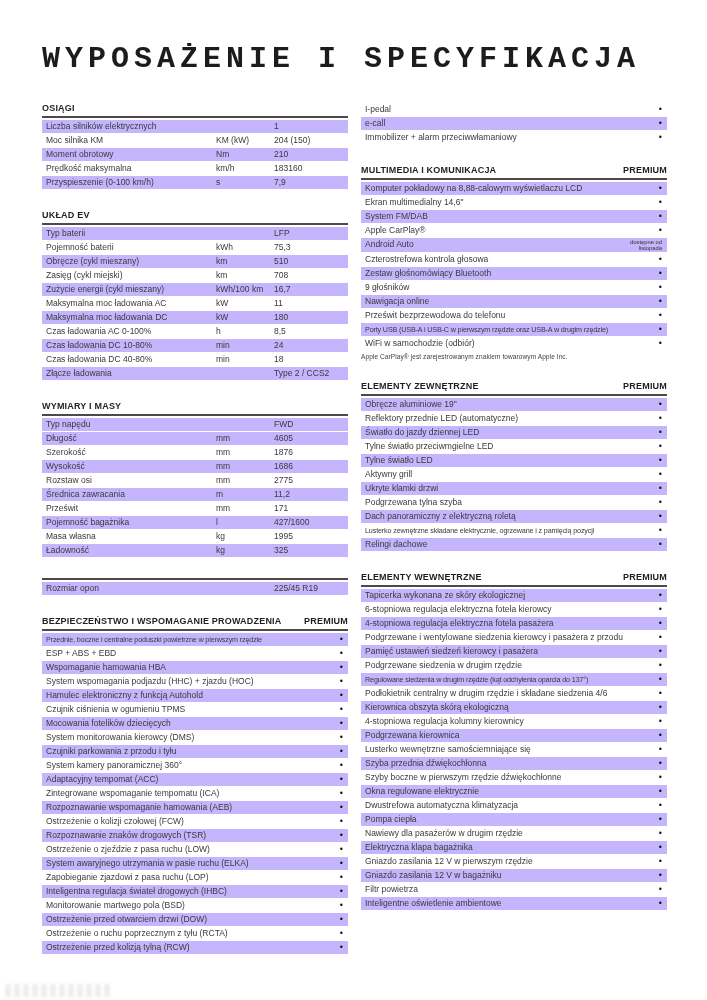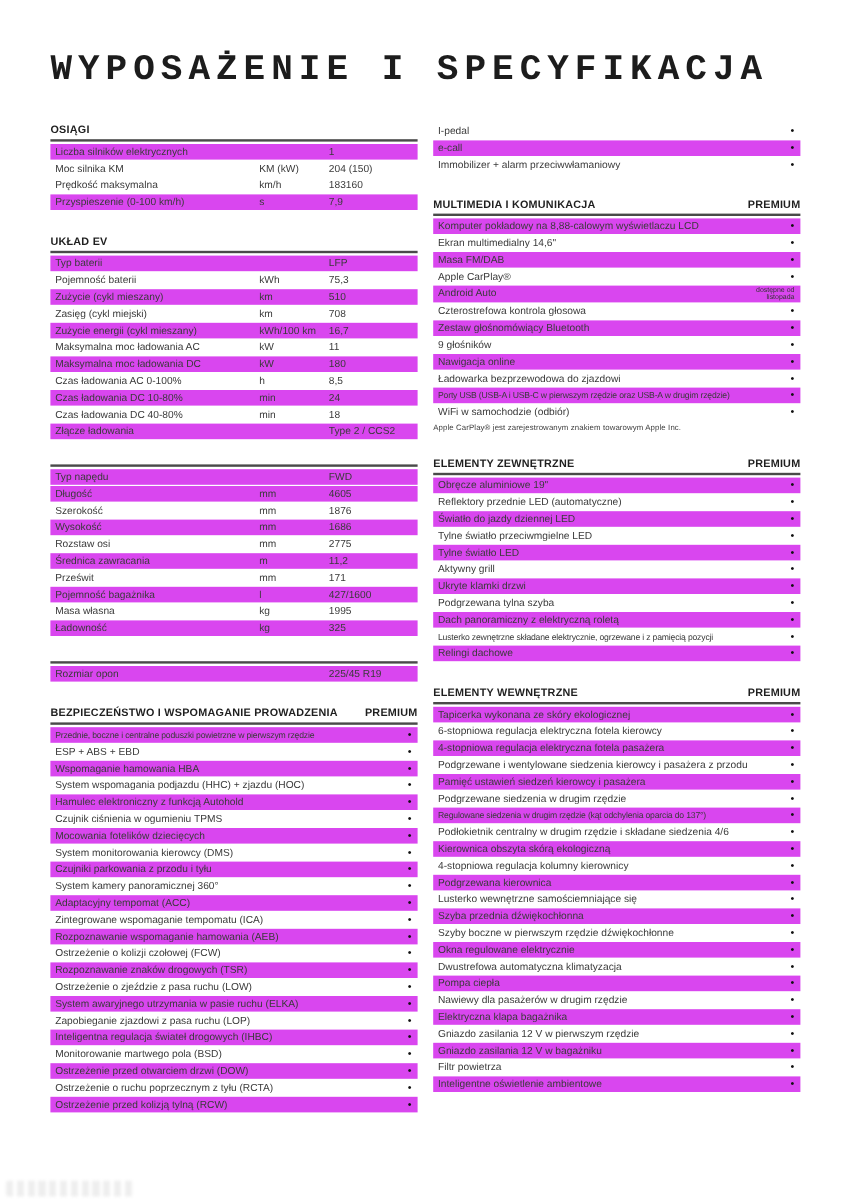--- a/index.html
+++ b/index.html
@@ -29,21 +29,21 @@
     display: flex; justify-content: space-between; align-items: center;
     font-weight: bold; font-size: 9px; color: #1f1f1f;
     letter-spacing: 0.2px; padding-bottom: 3px;
   }
   .sec-rule { border-top: 2px solid #4a4a4a; margin-bottom: 2px; }
   .row {
     min-height: 13px; margin-bottom: 1px;
     padding: 1px 5px 1px 4px;
     font-size: 8.5px; line-height: 9.5px;
   }
-  .row.shade { background: #d946ef; }
+  .row.shade { background: #c4b5fd; }
   .row.feat { display: flex; justify-content: space-between; align-items: center; }
   .row.spec { display: grid; grid-template-columns: 1fr 58px 70px; align-items: center; }
   .row.small .name { font-size: 7.2px; letter-spacing: -0.15px; }
   .cell.unit, .cell.value { padding-left: 1px; }
   .bullet { font-size: 9px; line-height: 9px; color: #111; margin-left: 4px; }
   .note {
     font-size: 5.8px; line-height: 6.2px; text-align: right;
     width: 46px; color: #333; flex: 0 0 46px;
   }
   .footnote { font-size: 6.5px; color: #3c3c3c; margin-top: 3px; letter-spacing: 0.1px; }
@@ -71,20 +71,25 @@
           <div class="row spec shade">
             <span class="cell name">Liczba silników elektrycznych</span>
             <span class="cell unit"></span>
             <span class="cell value">1</span>
           </div>
           <div class="row spec">
             <span class="cell name">Moc silnika KM</span>
             <span class="cell unit">KM (kW)</span>
             <span class="cell value">204 (150)</span>
           </div>
+          <div class="row spec shade">
+            <span class="cell name">Moment obrotowy</span>
+            <span class="cell unit">Nm</span>
+            <span class="cell value">210</span>
+          </div>
           <div class="row spec">
             <span class="cell name">Prędkość maksymalna</span>
             <span class="cell unit">km/h</span>
             <span class="cell value">183160</span>
           </div>
           <div class="row spec shade">
             <span class="cell name">Przyspieszenie (0-100 km/h)</span>
             <span class="cell unit">s</span>
             <span class="cell value">7,9</span>
           </div>
@@ -98,21 +103,21 @@
             <span class="cell name">Typ baterii</span>
             <span class="cell unit"></span>
             <span class="cell value">LFP</span>
           </div>
           <div class="row spec">
             <span class="cell name">Pojemność baterii</span>
             <span class="cell unit">kWh</span>
             <span class="cell value">75,3</span>
           </div>
           <div class="row spec shade">
-            <span class="cell name">Zużycie (cykl mieszany)</span>
+            <span class="cell name">Obręcze (cykl mieszany)</span>
             <span class="cell unit">km</span>
             <span class="cell value">510</span>
           </div>
           <div class="row spec">
             <span class="cell name">Zasięg (cykl miejski)</span>
             <span class="cell unit">km</span>
             <span class="cell value">708</span>
           </div>
           <div class="row spec shade">
             <span class="cell name">Zużycie energii (cykl mieszany)</span>
@@ -144,20 +149,23 @@
             <span class="cell unit">min</span>
             <span class="cell value">18</span>
           </div>
           <div class="row spec shade">
             <span class="cell name">Złącze ładowania</span>
             <span class="cell unit"></span>
             <span class="cell value">Type 2 / CCS2</span>
           </div>
         </section>
         <section class="sec">
+          <div class="sec-head">
+            <span class="sec-title">WYMIARY I MASY</span>
+          </div>
           <div class="sec-rule"></div>
           <div class="row spec shade">
             <span class="cell name">Typ napędu</span>
             <span class="cell unit"></span>
             <span class="cell value">FWD</span>
           </div>
           <div class="row spec shade">
             <span class="cell name">Długość</span>
             <span class="cell unit">mm</span>
             <span class="cell value">4605</span>
@@ -334,21 +342,21 @@
           <div class="sec-rule"></div>
           <div class="row feat shade">
             <span class="cell name">Komputer pokładowy na 8,88-calowym wyświetlaczu LCD</span>
             <span class="bullet">•</span>
           </div>
           <div class="row feat">
             <span class="cell name">Ekran multimedialny 14,6"</span>
             <span class="bullet">•</span>
           </div>
           <div class="row feat shade">
-            <span class="cell name">Masa FM/DAB</span>
+            <span class="cell name">System FM/DAB</span>
             <span class="bullet">•</span>
           </div>
           <div class="row feat">
             <span class="cell name">Apple CarPlay®</span>
             <span class="bullet">•</span>
           </div>
           <div class="row feat shade">
             <span class="cell name">Android Auto</span>
             <span class="note">dostępne od listopada</span>
           </div>
@@ -362,21 +370,21 @@
           </div>
           <div class="row feat">
             <span class="cell name">9 głośników</span>
             <span class="bullet">•</span>
           </div>
           <div class="row feat shade">
             <span class="cell name">Nawigacja online</span>
             <span class="bullet">•</span>
           </div>
           <div class="row feat">
-            <span class="cell name">Ładowarka bezprzewodowa do zjazdowi</span>
+            <span class="cell name">Prześwit bezprzewodowa do telefonu</span>
             <span class="bullet">•</span>
           </div>
           <div class="row feat shade small">
             <span class="cell name">Porty USB (USB-A i USB-C w pierwszym rzędzie oraz USB-A w drugim rzędzie)</span>
             <span class="bullet">•</span>
           </div>
           <div class="row feat">
             <span class="cell name">WiFi w samochodzie (odbiór)</span>
             <span class="bullet">•</span>
           </div>

